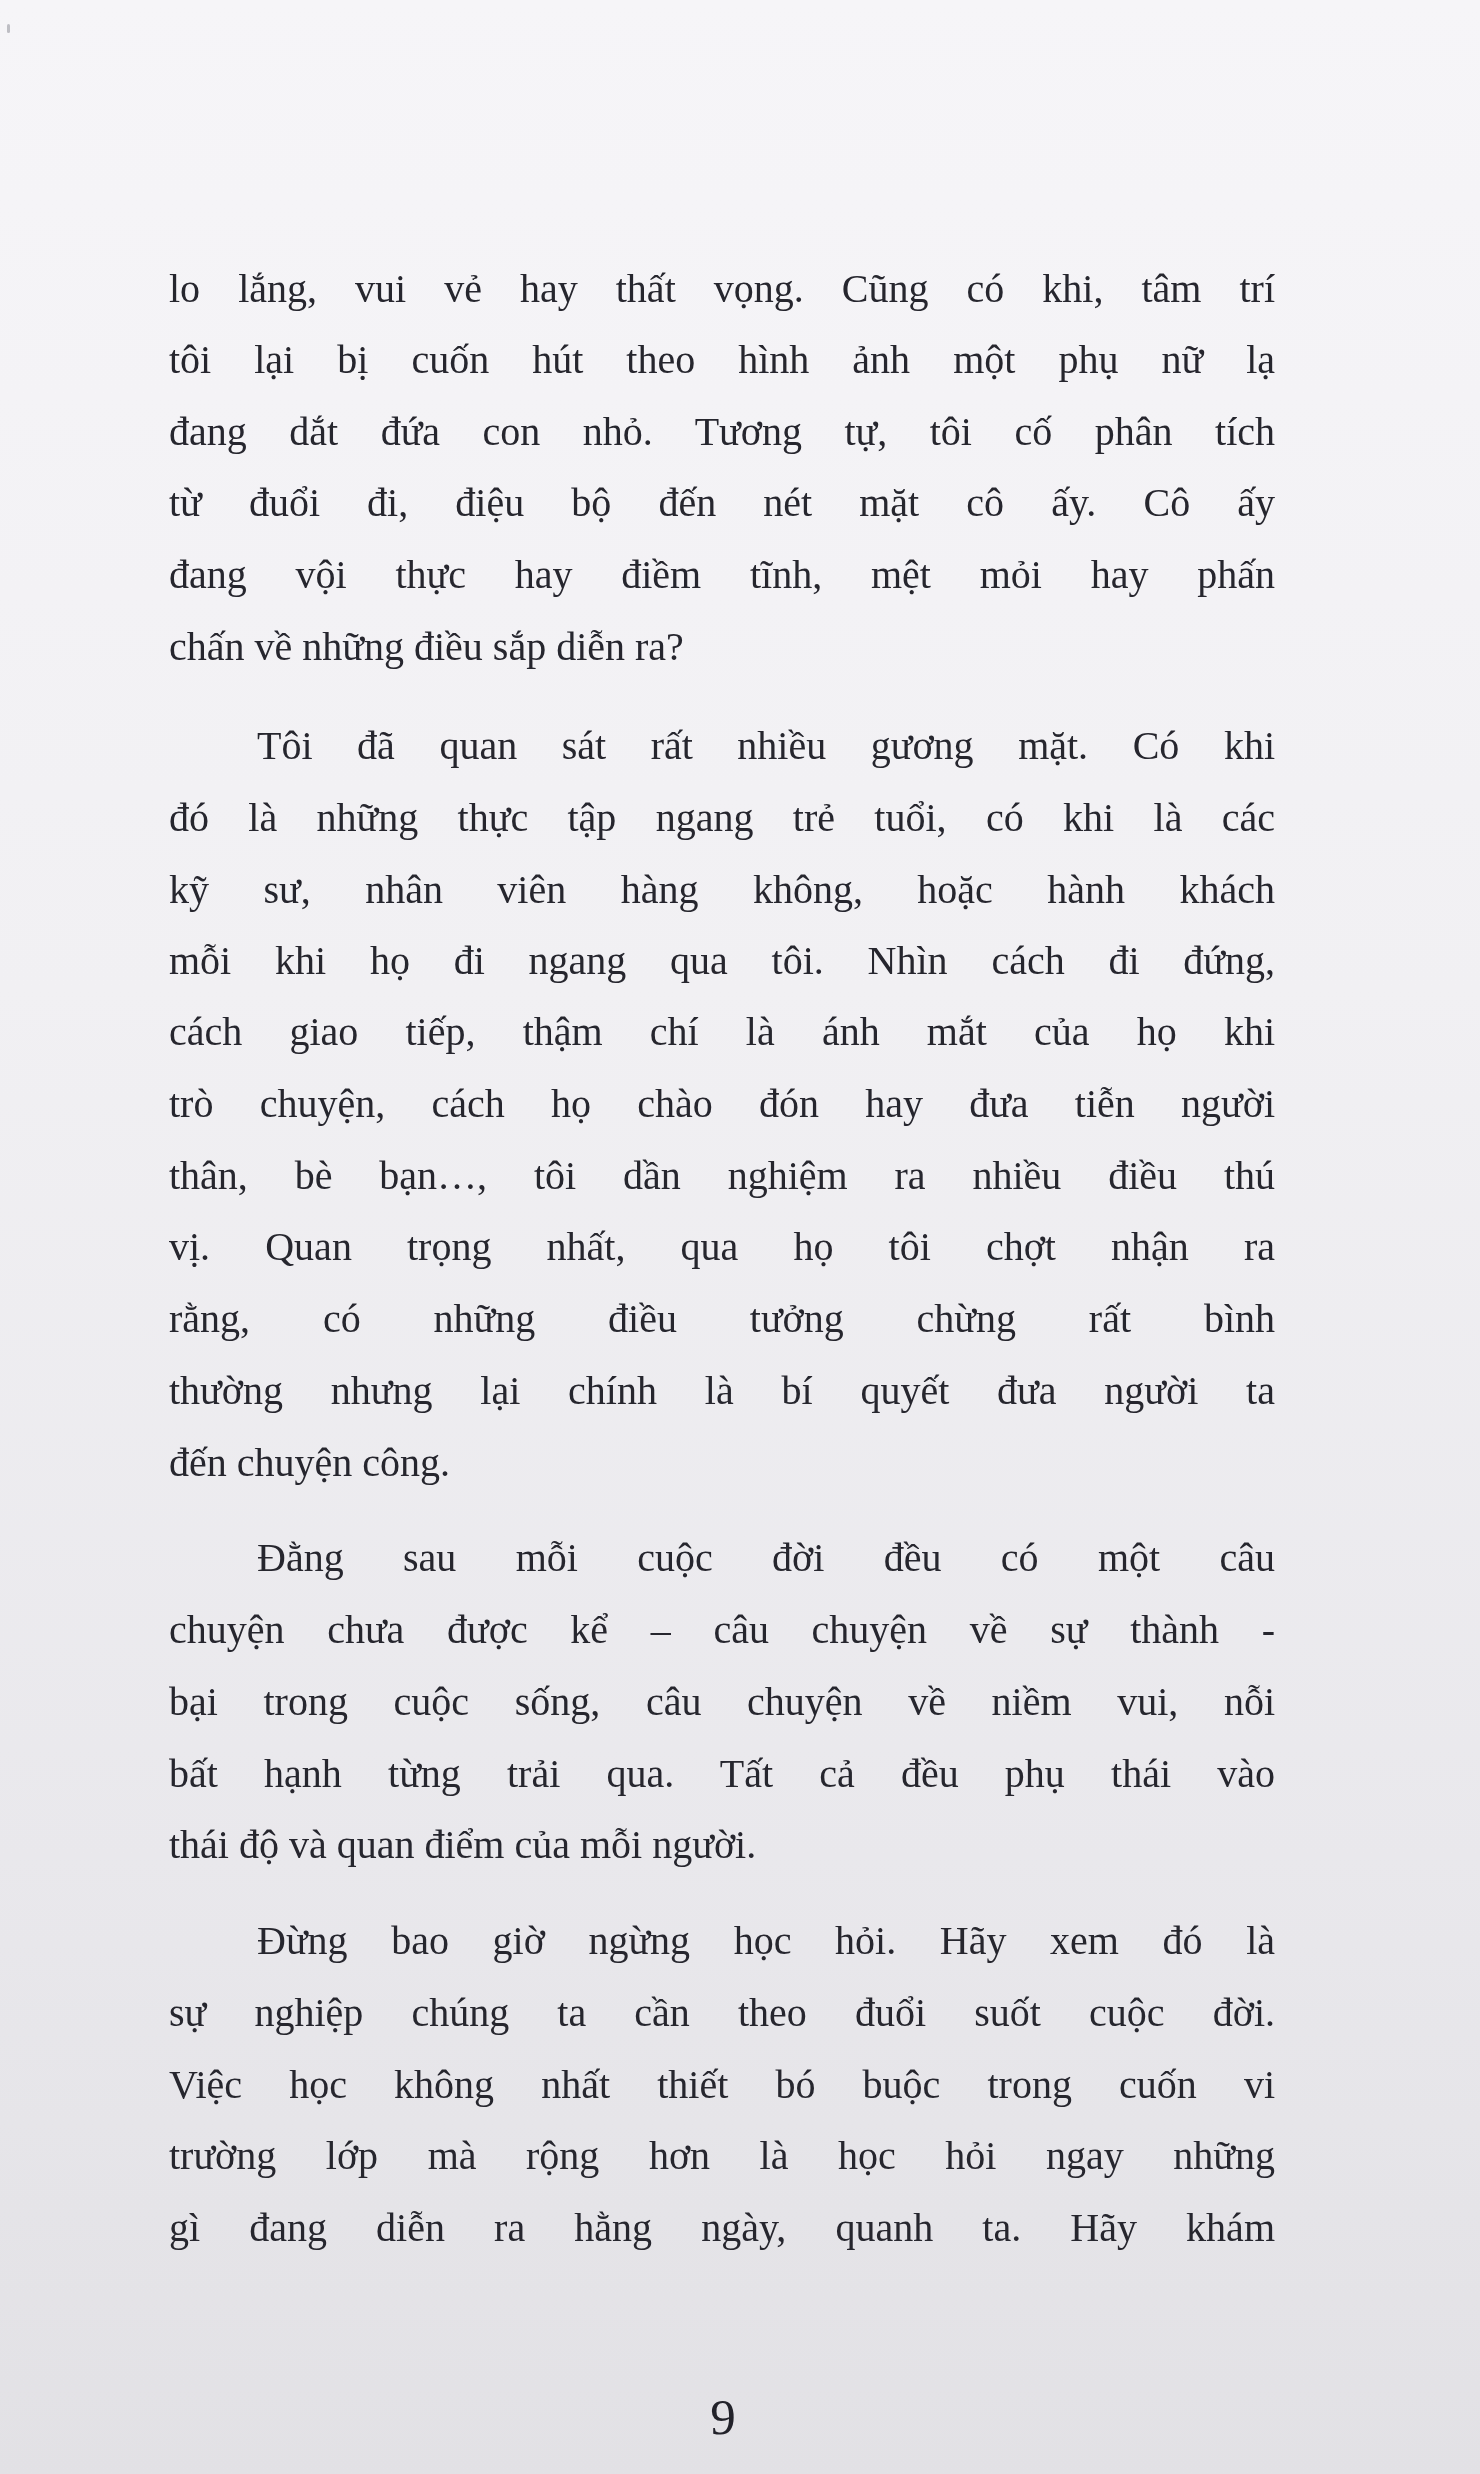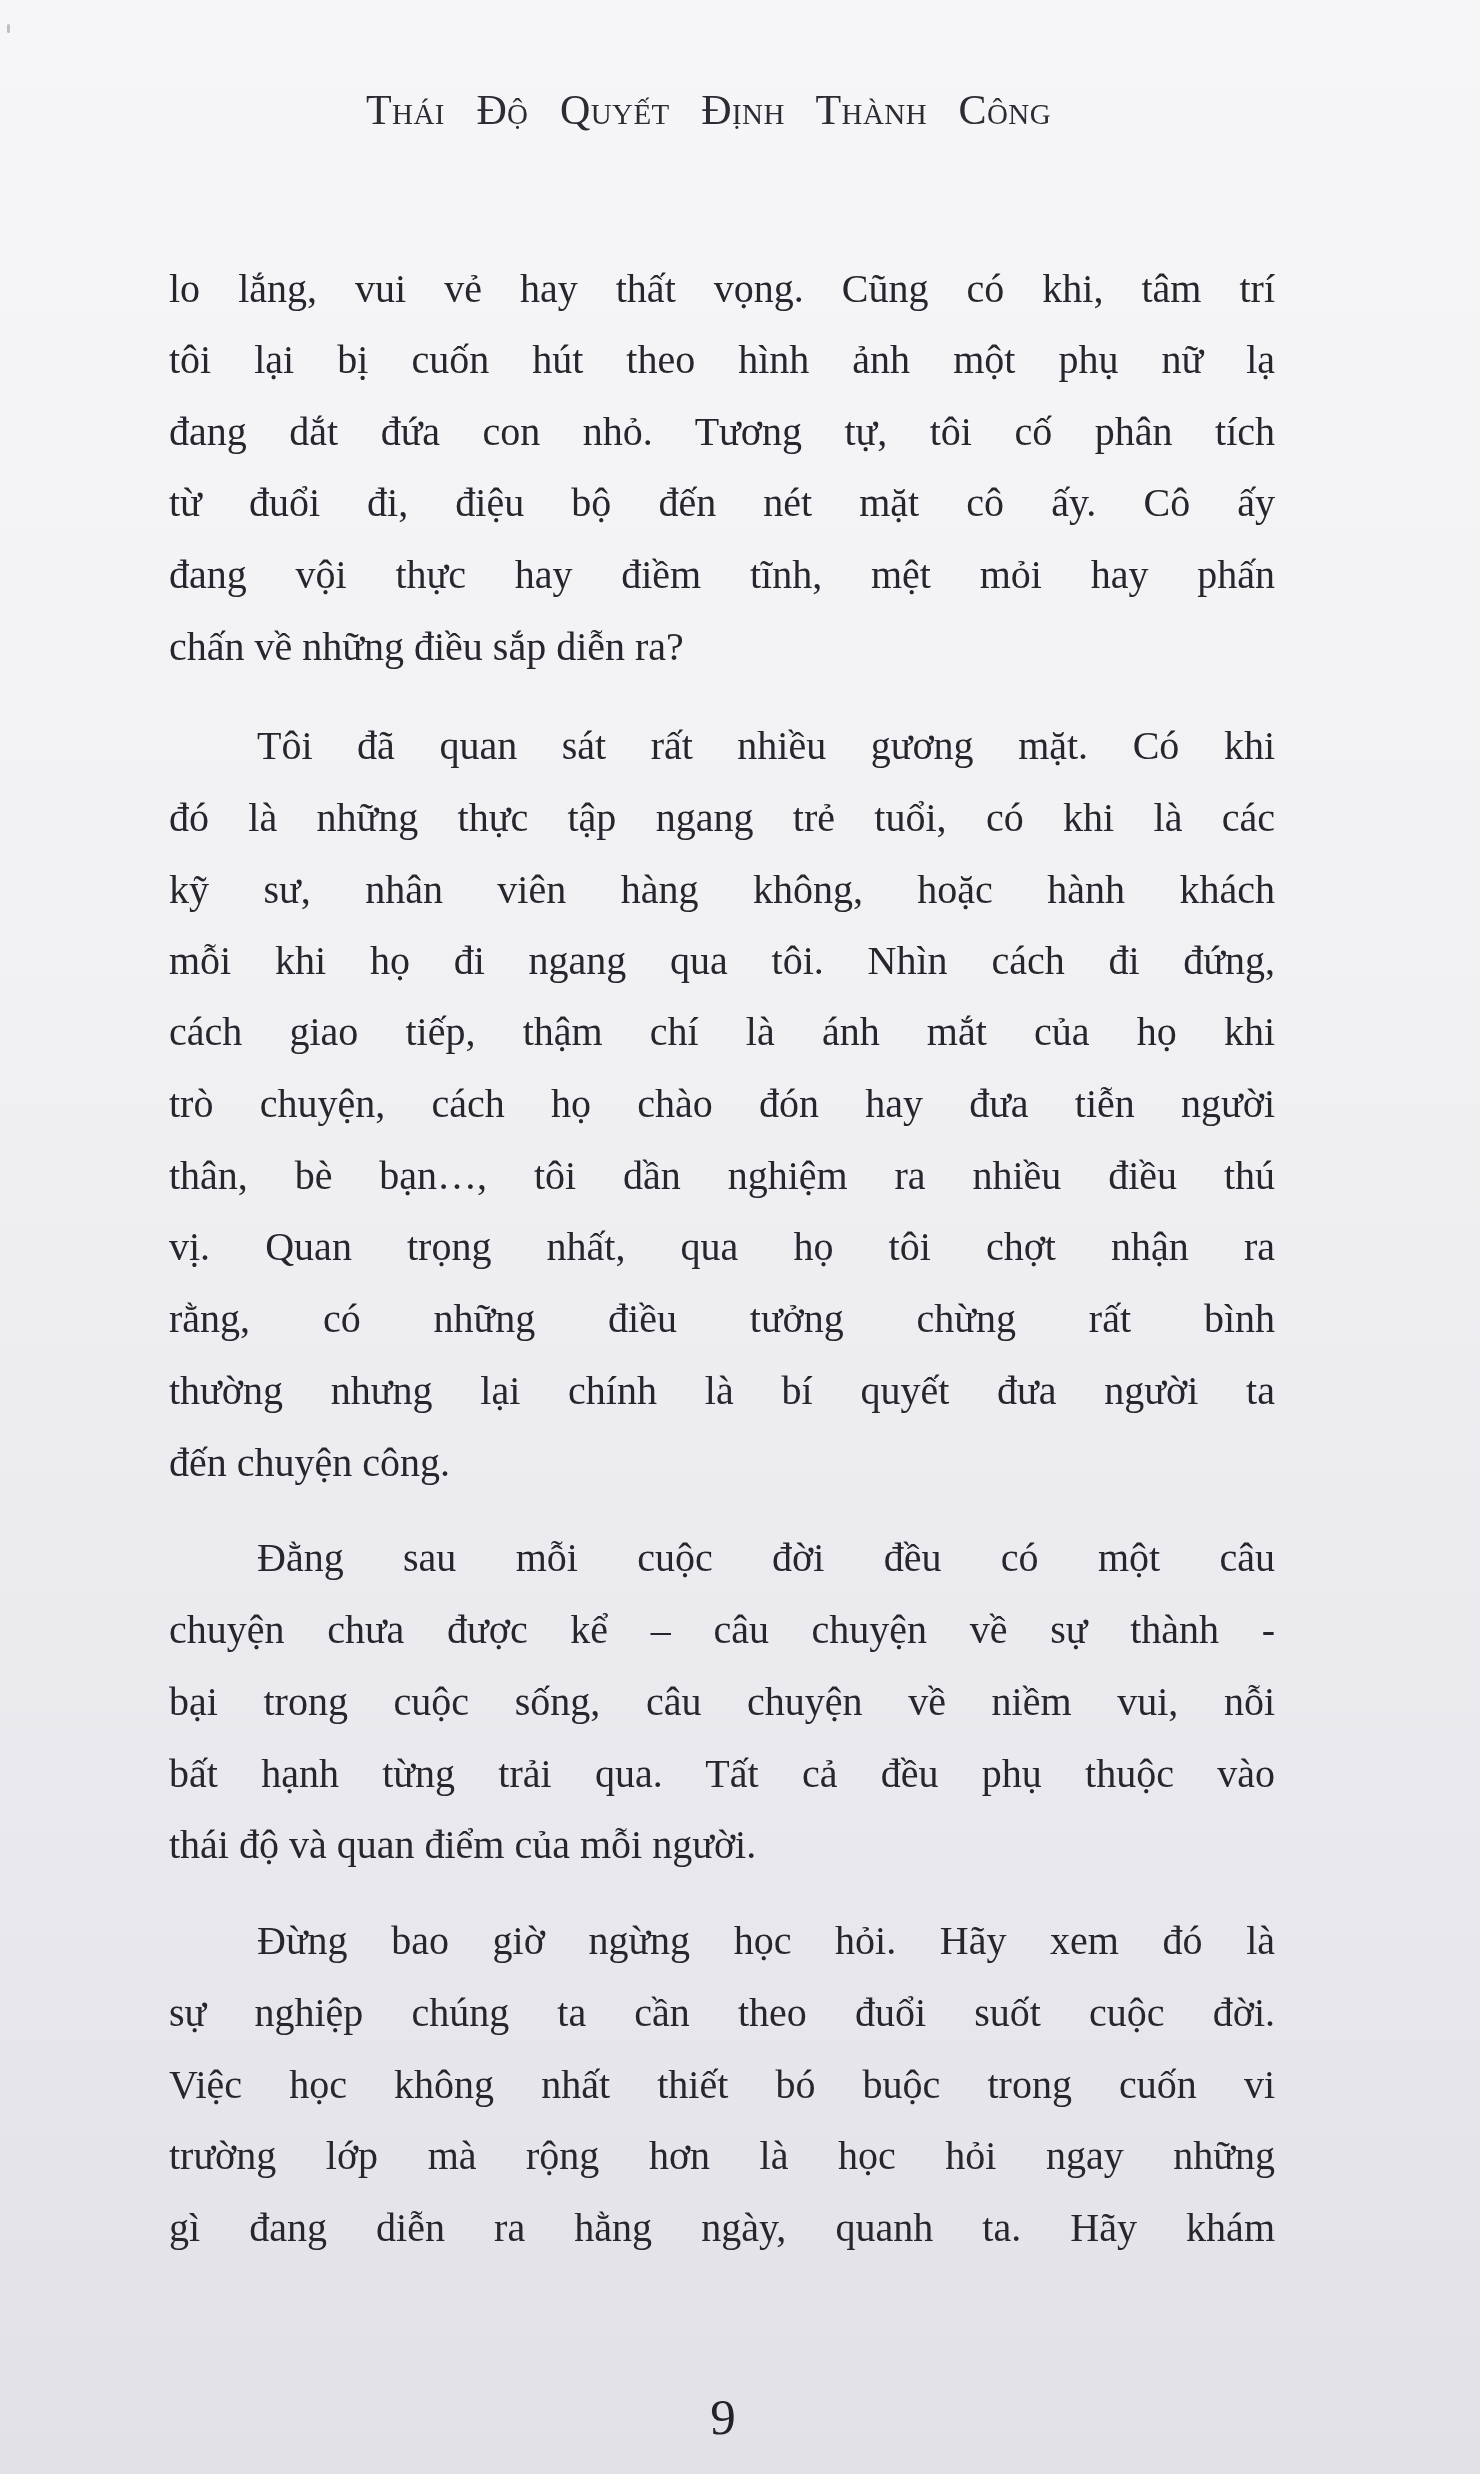--- a/index.html
+++ b/index.html
@@ -58,21 +58,20 @@
     text-align: center;
     color: #22222a;
   }
 </style>
 </head>
 <body>
 
 <div class="page">
   <div class="scan-mark"></div>
 
-  <div class="running-head">Thái Độ Quyết Định Thành Công</div>
 
   <div class="body-text">
 
     <div>
       <div class="line" style="top:259px">lo lắng, vui vẻ hay thất vọng. Cũng có khi, tâm trí</div>
       <div class="line" style="top:330px">tôi lại bị cuốn hút theo hình ảnh một phụ nữ lạ</div>
       <div class="line" style="top:402px">đang dắt đứa con nhỏ. Tương tự, tôi cố phân tích</div>
       <div class="line" style="top:473px">từ đuổi đi, điệu bộ đến nét mặt cô ấy. Cô ấy</div>
       <div class="line" style="top:545px">đang vội thực hay điềm tĩnh, mệt mỏi hay phấn</div>
       <div class="line last" style="top:617px">chấn về những điều sắp diễn ra?</div>
@@ -89,21 +88,21 @@
       <div class="line" style="top:1217px">vị. Quan trọng nhất, qua họ tôi chợt nhận ra</div>
       <div class="line" style="top:1289px">rằng, có những điều tưởng chừng rất bình</div>
       <div class="line" style="top:1361px">thường nhưng lại chính là bí quyết đưa người ta</div>
       <div class="line last" style="top:1433px">đến chuyện công.</div>
     </div>
 
     <div>
       <div class="line indent" style="top:1528px">Đằng sau mỗi cuộc đời đều có một câu</div>
       <div class="line" style="top:1600px">chuyện chưa được kể – câu chuyện về sự thành -</div>
       <div class="line" style="top:1672px">bại trong cuộc sống, câu chuyện về niềm vui, nỗi</div>
-      <div class="line" style="top:1744px">bất hạnh từng trải qua. Tất cả đều phụ thuộc vào</div>
+      <div class="line" style="top:1744px">bất hạnh từng trải qua. Tất cả đều phụ thái vào</div>
       <div class="line last" style="top:1815px">thái độ và quan điểm của mỗi người.</div>
     </div>
 
     <div>
       <div class="line indent" style="top:1911px">Đừng bao giờ ngừng học hỏi. Hãy xem đó là</div>
       <div class="line" style="top:1983px">sự nghiệp chúng ta cần theo đuổi suốt cuộc đời.</div>
       <div class="line" style="top:2055px">Việc học không nhất thiết bó buộc trong cuốn vi</div>
       <div class="line" style="top:2126px">trường lớp mà rộng hơn là học hỏi ngay những</div>
       <div class="line" style="top:2198px">gì đang diễn ra hằng ngày, quanh ta. Hãy khám</div>
     </div>

